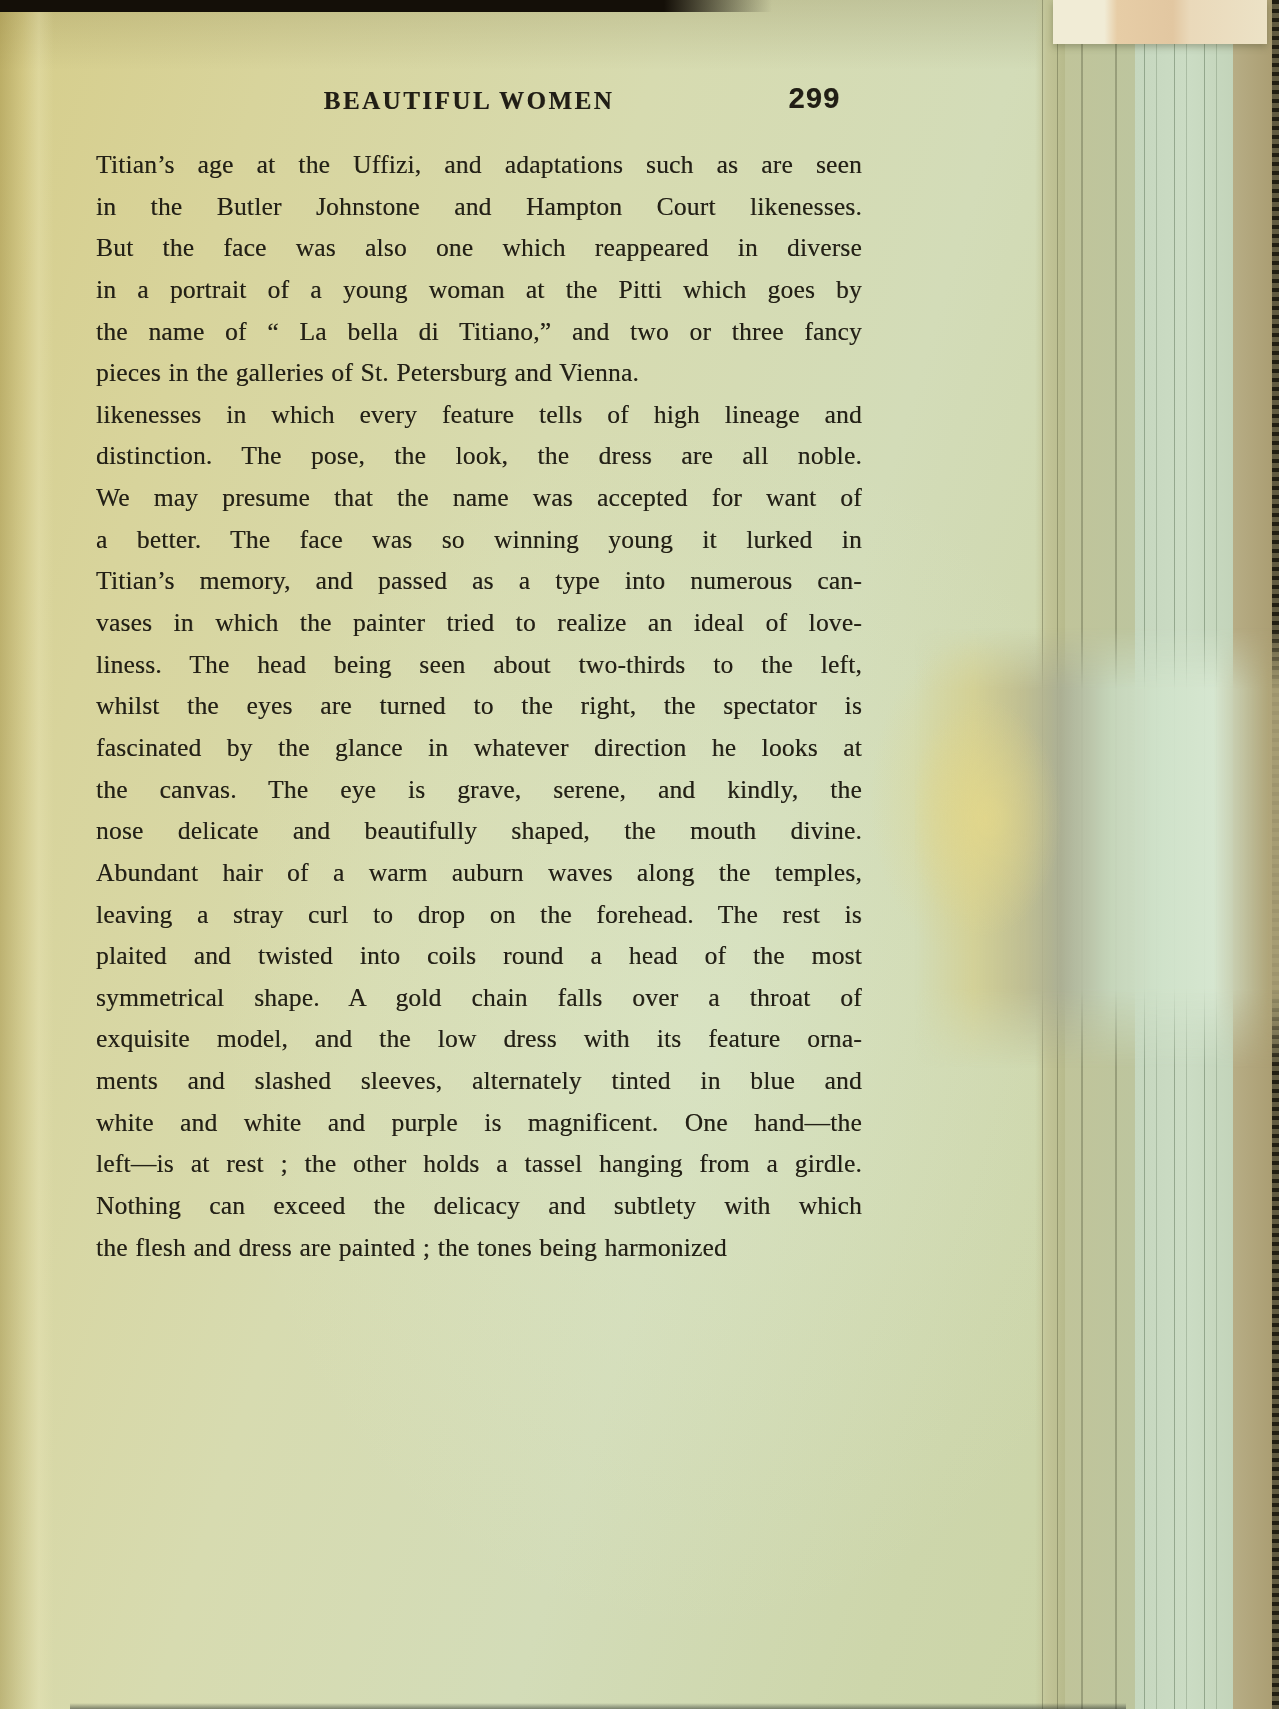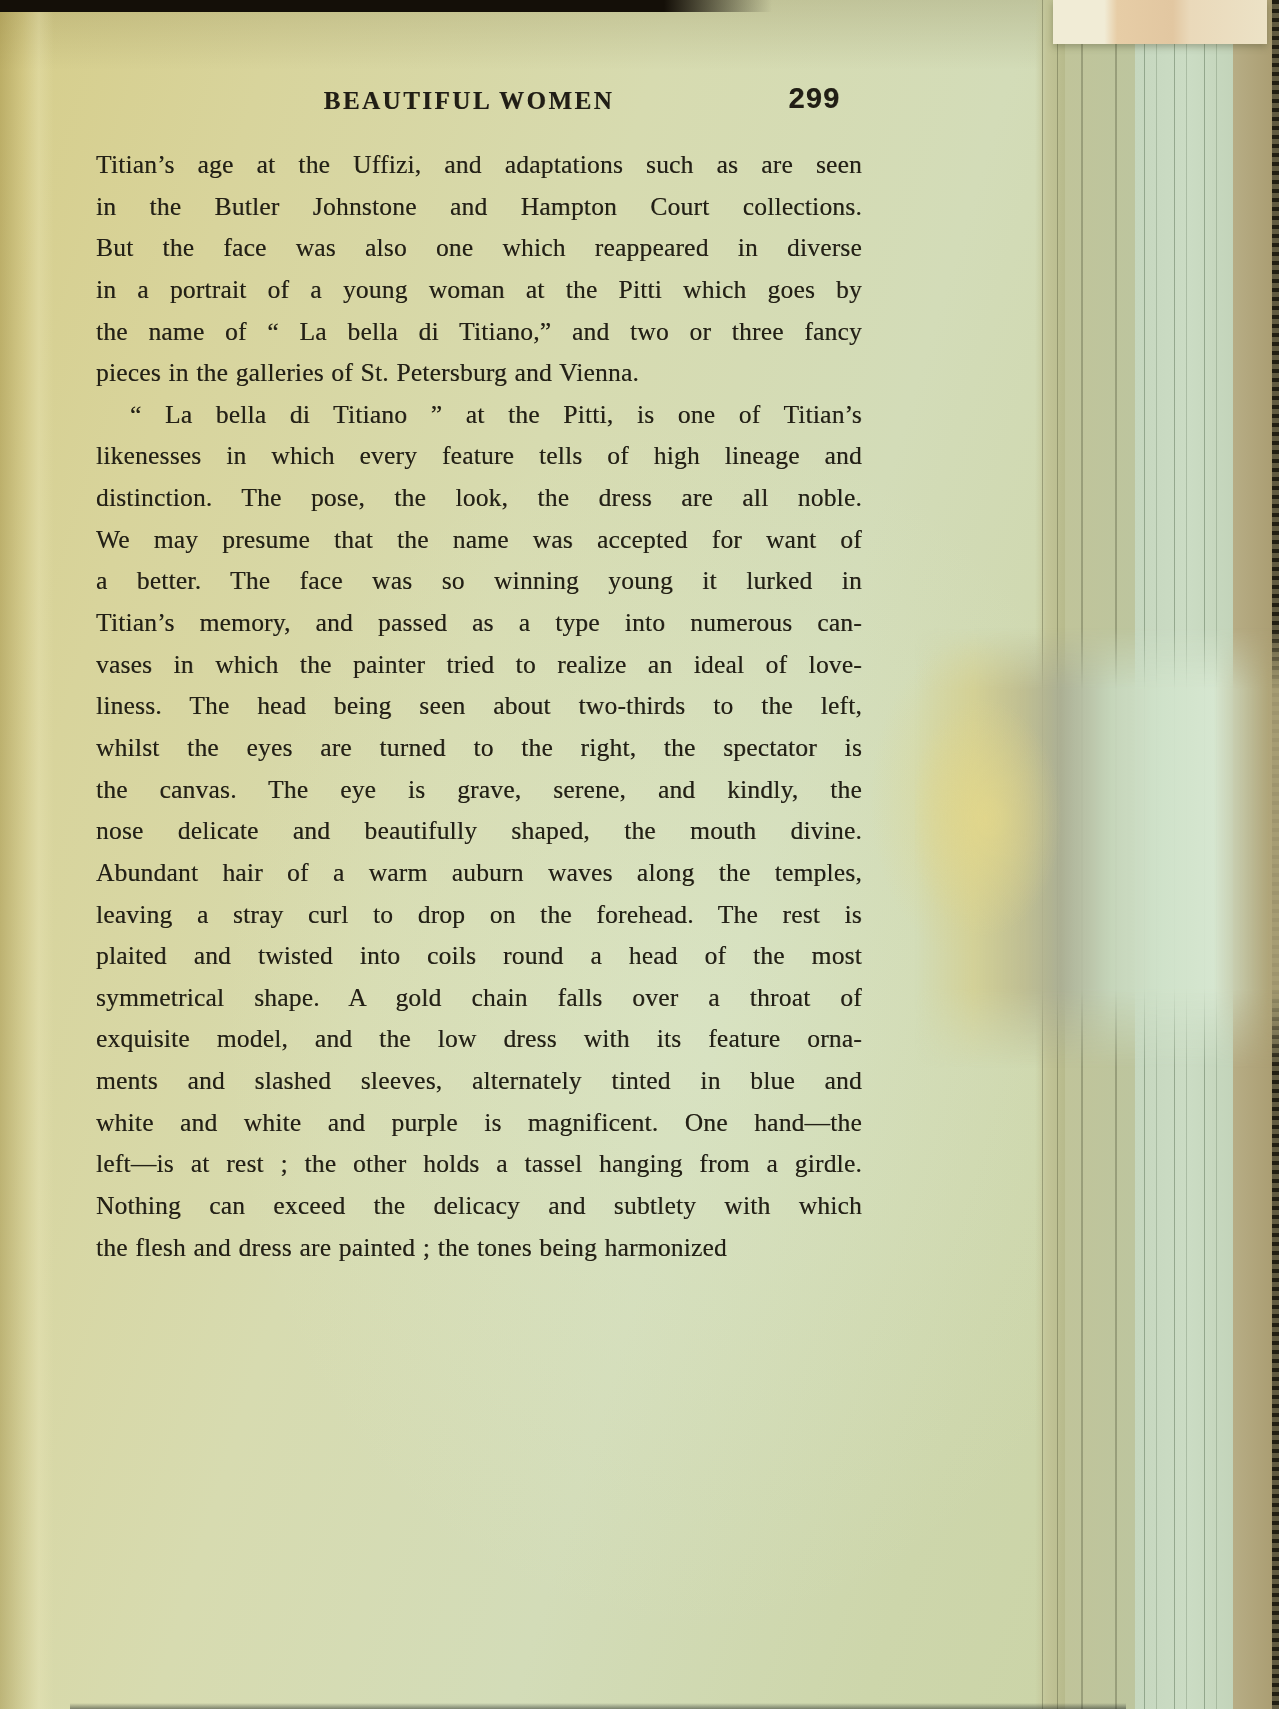--- a/index.html
+++ b/index.html
@@ -130,34 +130,34 @@
   <div class="top-strip"></div>
   <div class="bottom-shadow"></div>
 
   <div class="header-row">
     <span class="run-title">BEAUTIFUL WOMEN</span>
     <span class="page-num">299</span>
   </div>
 
   <div class="textblock">
       <div class="line just">Titian’s age at the Uffizi, and adaptations such as are seen</div>
-      <div class="line just">in the Butler Johnstone and Hampton Court collections.</div>
+      <div class="line just">in the Butler Johnstone and Hampton Court likenesses.</div>
       <div class="line just">But the face was also one which reappeared in diverse</div>
       <div class="line just">in a portrait of a young woman at the Pitti which goes by</div>
       <div class="line just">the name of “ La bella di Titiano,” and two or three fancy</div>
       <div class="line">pieces in the galleries of St. Petersburg and Vienna.</div>
-      <div class="line just indent">“ La bella di Titiano ” at the Pitti, is one of Titian’s</div>
       <div class="line just">likenesses in which every feature tells of high lineage and</div>
       <div class="line just">distinction.  The pose, the look, the dress are all noble.</div>
       <div class="line just">We may presume that the name was accepted for want of</div>
       <div class="line just">a better.  The face was so winning young it lurked in</div>
       <div class="line just">Titian’s memory, and passed as a type into numerous can-</div>
       <div class="line just">vases in which the painter tried to realize an ideal of love-</div>
       <div class="line just">liness.  The head being seen about two-thirds to the left,</div>
       <div class="line just">whilst the eyes are turned to the right, the spectator is</div>
+      <div class="line just">fascinated by the glance in whatever direction he looks at</div>
       <div class="line just">the canvas.  The eye is grave, serene, and kindly, the</div>
       <div class="line just">nose delicate and beautifully shaped, the mouth divine.</div>
       <div class="line just">Abundant hair of a warm auburn waves along the temples,</div>
       <div class="line just">leaving a stray curl to drop on the forehead.  The rest is</div>
       <div class="line just">plaited and twisted into coils round a head of the most</div>
       <div class="line just">symmetrical shape.  A gold chain falls over a throat of</div>
       <div class="line just">exquisite model, and the low dress with its feature orna-</div>
       <div class="line just">ments and slashed sleeves, alternately tinted in blue and</div>
       <div class="line just">white and white and purple is magnificent.  One hand—the</div>
       <div class="line just">left—is at rest ; the other holds a tassel hanging from a girdle.</div>

